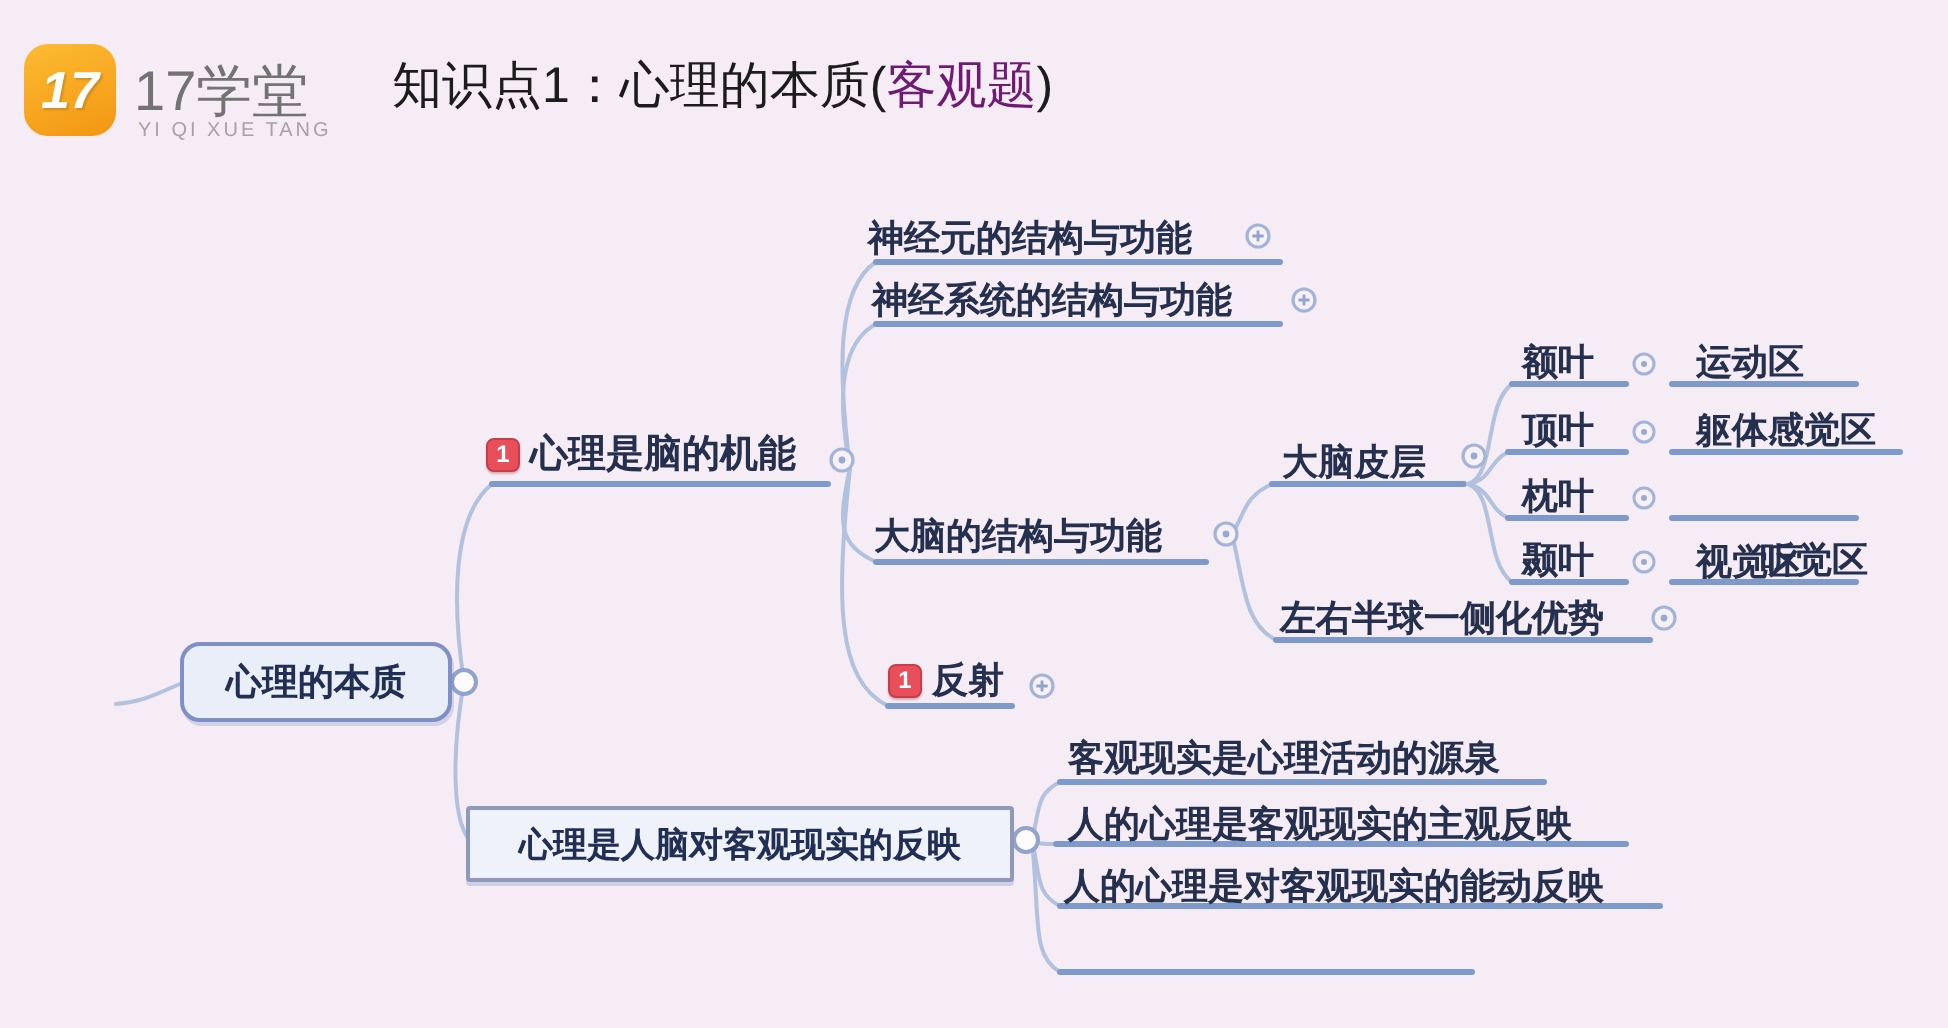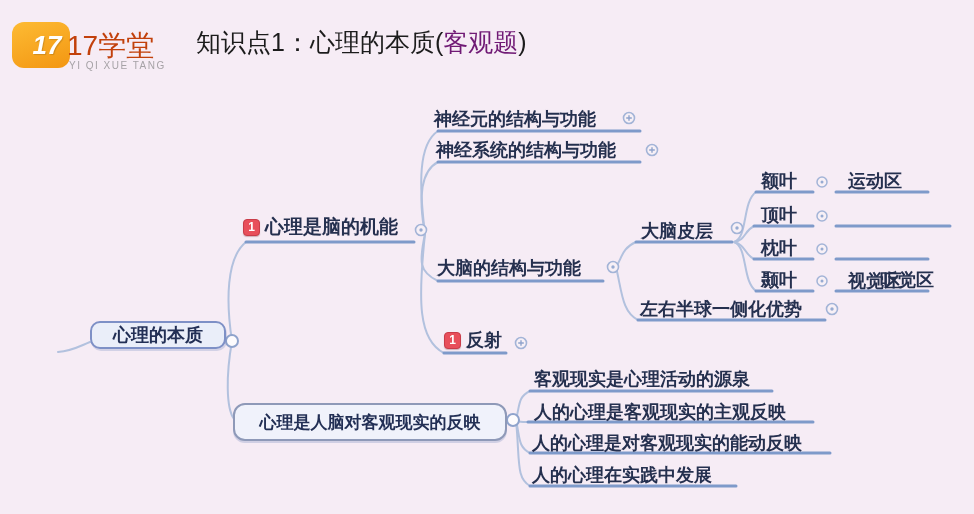--- a/index.html
+++ b/index.html
@@ -8,50 +8,49 @@
     background:#f6ecf5;
     font-family:"Liberation Sans","DejaVu Sans",sans-serif;
   }
   
   .logo-icon {
     position:absolute; left:12px; top:22px; width:46px; height:46px;
     border-radius:12px; background:linear-gradient(160deg,#fdbb33,#f39612);
     color:#fff; font-weight:bold; font-size:26px; font-style:italic;
     display:flex; align-items:center; justify-content:center;
     text-shadow:1px 1px 1px rgba(0,0,0,.15);
-    padding-left:12px;
-  }
-  .logo-name { position:absolute; left:67px; top:27px; font-size:28px; color:#c2410c; }
+  }
+  .logo-name { position:absolute; left:67px; top:27px; font-size:28px; color:#737373; }
   .logo-sub  { position:absolute; left:69px; top:60px; font-size:10px; color:#a6a2a6; letter-spacing:1.5px; }
   .title { position:absolute; left:196px; top:26px; font-size:25px; color:#1c1c1c; font-weight:500; white-space:nowrap; }
   .title .hl { color:#701a75; }
   
   svg.wires { position:absolute; left:0; top:0; }
   .wire  { fill:none; stroke:#b2c1de; stroke-width:2; stroke-linecap:round; }
   .under { fill:none; stroke:#7e9aca; stroke-width:3; stroke-linecap:round; }
   .node { position:absolute; white-space:nowrap; color:#25304f; font-weight:bold; font-size:18px; }
   .lvl1 { font-size:19px; }
   .row  { display:flex; align-items:center; gap:5px; }
   .badge {
     width:17px; height:17px; border-radius:4px; box-sizing:border-box;
     background:#e84f5b; border:1px solid #c93c49; color:#fff;
     font-size:12px; font-weight:bold; font-style:normal;
     display:inline-flex; align-items:center; justify-content:center;
     box-shadow:0 1px 1px rgba(120,40,50,.3);
   }
   .rootbox {
-    position:absolute; left:90px; top:321px; width:136px; height:28px;
+    position:absolute; left:90px; top:321px; width:136px; height:40px;
     border:2px solid #7e90c6; border-radius:10px; background:#eaeef9;
     display:flex; align-items:center; justify-content:center;
     font-size:18px; font-weight:bold; color:#222f55; box-sizing:border-box;
     box-shadow:1px 2px 0 rgba(120,140,190,.28);
   }
   .bigbox {
     position:absolute; left:233px; top:403px; width:274px; height:38px;
-    border:2px solid #8e99b8; border-radius:12px; background:#f0f2fb;
+    border:2px solid #8e99b8; border-radius:2px; background:#f0f2fb;
     display:flex; align-items:center; justify-content:center;
     font-size:17px; font-weight:bold; color:#222f55; box-sizing:border-box;
     box-shadow:0 2px 0 rgba(120,140,190,.3);
   }
 </style>
 </head>
 <body>
 
 <div class="screen">
 
@@ -171,20 +170,21 @@
   <div class="node" style="left:436px; top:138px;">神经系统的结构与功能</div>
 
   <div class="node" style="left:437px; top:256px;">大脑的结构与功能</div>
 
   <div class="node" style="left:641px; top:219px;">大脑皮层</div>
 
   <div class="node" style="left:761px; top:169px;">额叶</div>
   <div class="node" style="left:848px; top:169px;">运动区</div>
 
   <div class="node" style="left:761px; top:203px;">顶叶</div>
+  <div class="node" style="left:848px; top:203px;">躯体感觉区</div>
 
   <div class="node" style="left:761px; top:236px;">枕叶</div>
   <div class="node" style="left:848px; top:236px;margin-top:33px;">视觉区</div>
 
   <div class="node" style="left:761px; top:268px;">颞叶</div>
   <div class="node" style="left:848px; top:268px;padding-left:32px;">听觉区</div>
 
   <div class="node" style="left:640px; top:297px;">左右半球一侧化优势</div>
 
   <div class="node row" style="left:444px; top:328px;">
@@ -193,15 +193,14 @@
   </div>
 
   <div class="bigbox">心理是人脑对客观现实的反映</div>
 
   <div class="node" style="left:534px; top:367px;">客观现实是心理活动的源泉</div>
 
   <div class="node" style="left:534px; top:400px;">人的心理是客观现实的主观反映</div>
 
   <div class="node" style="left:532px; top:431px;">人的心理是对客观现实的能动反映</div>
 
-  <div class="node" style="left:532px; top:463px;">人的心理在实践中发展</div>
 
 </div>
 
 </body></html>

